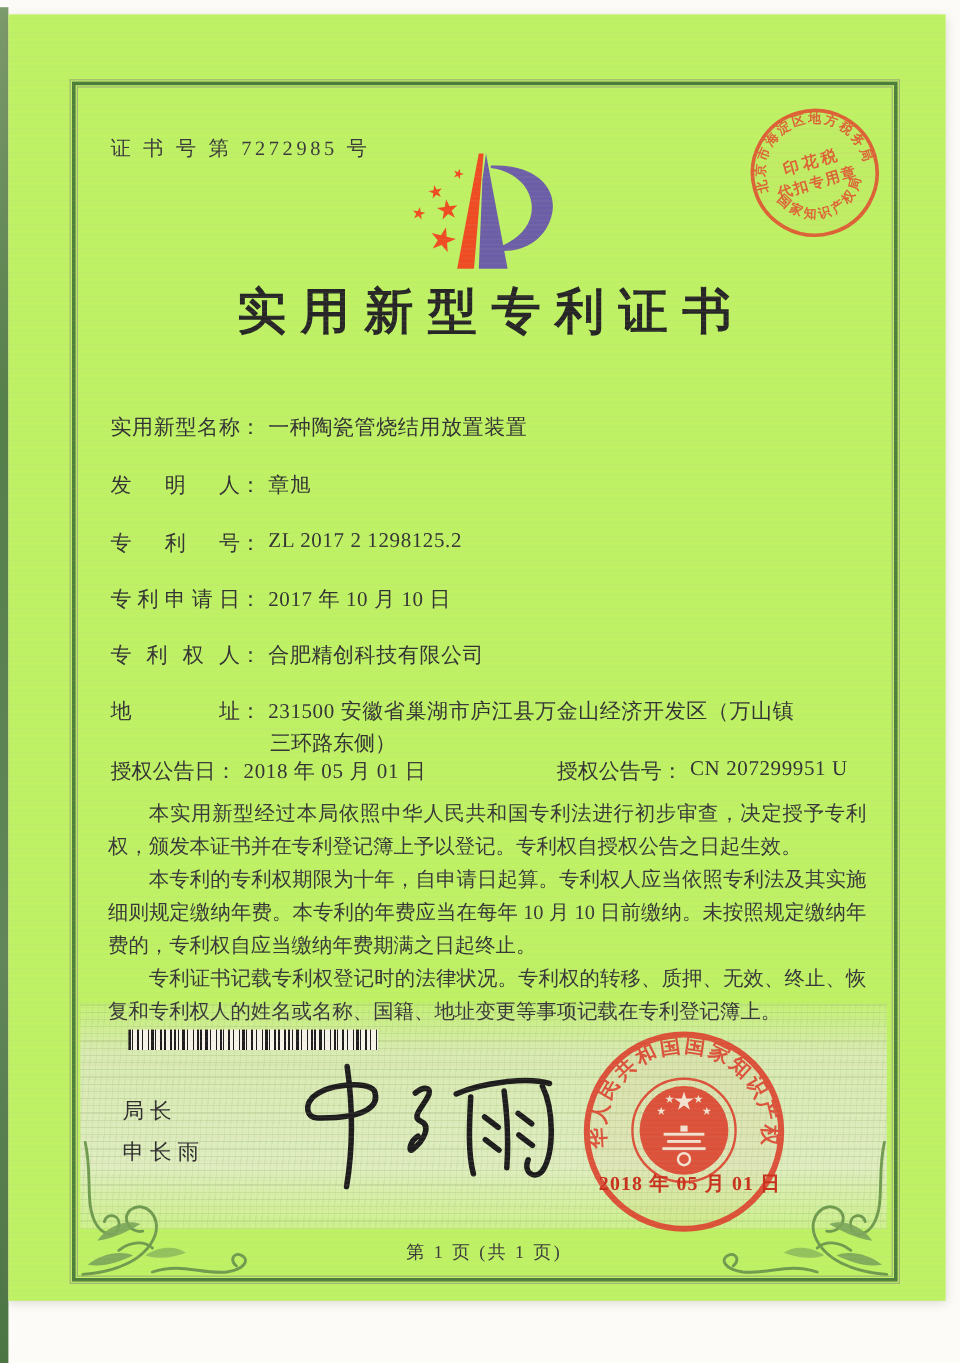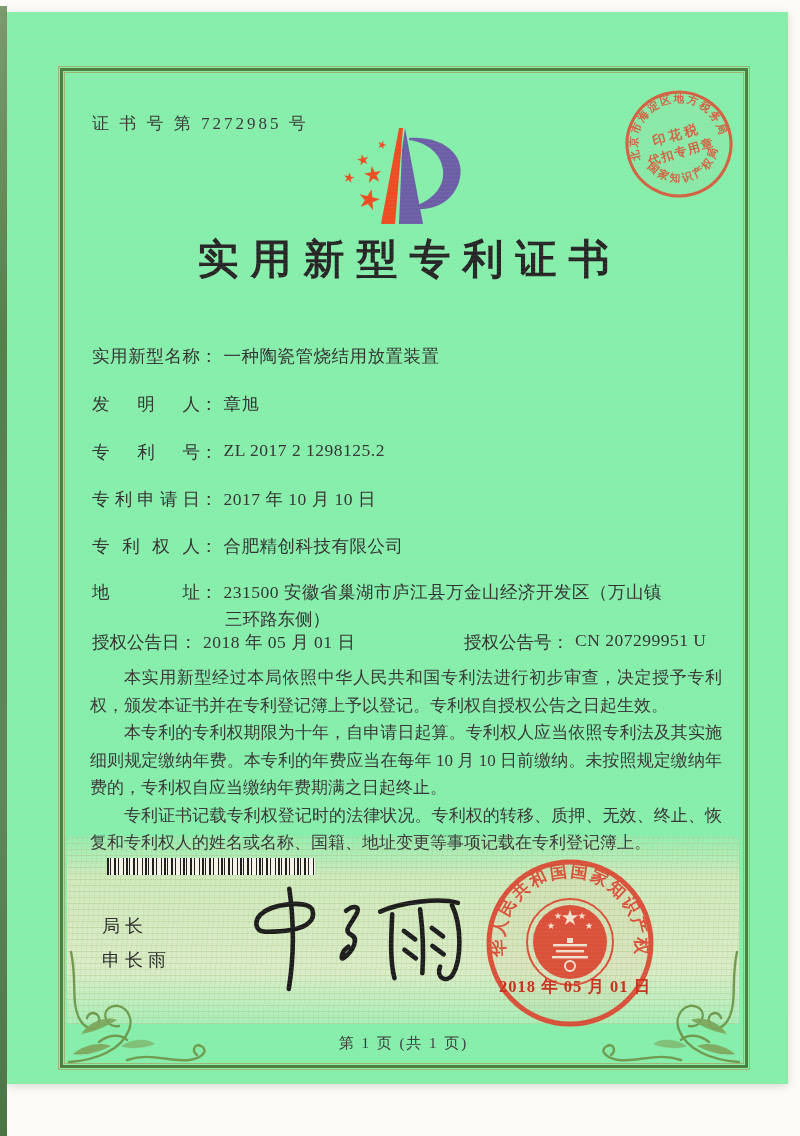--- a/index.html
+++ b/index.html
@@ -8,21 +8,21 @@
     background:#fcfbf7;
     font-family:"Liberation Serif","DejaVu Serif",serif;
     color:#2b2b2b;
   }
   .edge-strip{
     position:absolute;left:0;top:6px;width:7px;height:1130px;
     background:linear-gradient(180deg,#7d9c6d,#55804b 30%,#61885a 70%,#4c7544);
   }
   .page{
     position:absolute;left:7px;top:12px;right:12px;bottom:52px;
-    background:#86efac;
+    background:#bef264;
     box-shadow:0 2px 8px rgba(120,110,90,.25);
   }
   .page::after{ 
     content:"";position:absolute;inset:0;pointer-events:none;
     background:repeating-linear-gradient(0deg,rgba(205,170,160,.08) 0 1px,transparent 1px 4px);
   }
   
   .frame-outer{position:absolute;left:51px;top:54px;width:690px;height:1002px;border:1px solid #9fb372;}
   .frame-mid{position:absolute;inset:1px;border:3px solid #4e7e3c;}
   .frame-inn{position:absolute;inset:1px;border:1px solid #9fb372;}

